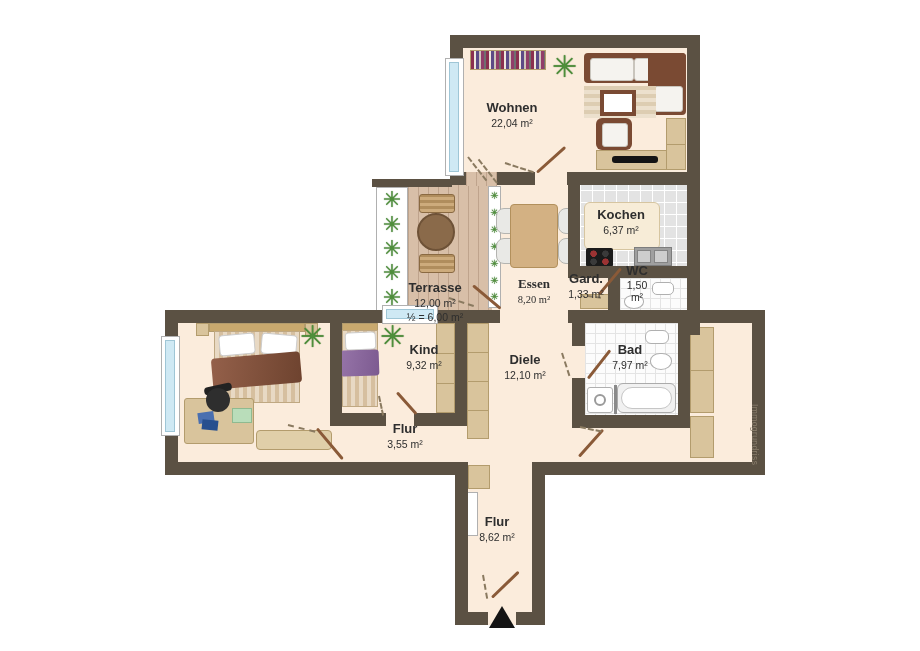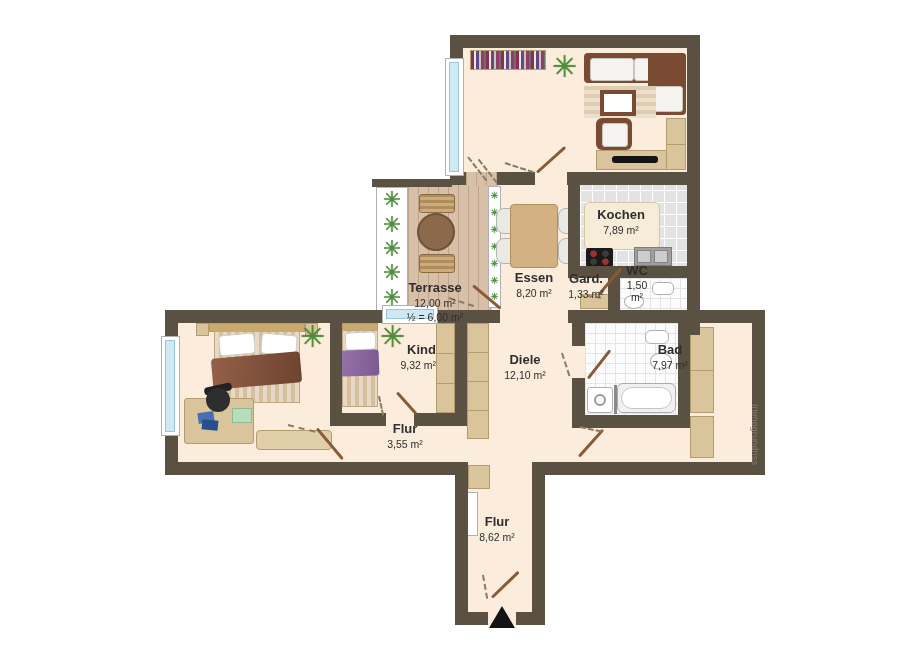--- a/index.html
+++ b/index.html
@@ -203,46 +203,50 @@
   <div class="dash" style="left:562px;top:352px;width:24px;transform:rotate(72deg);"></div>
   <div class="leaf" style="left:579px;top:455px;width:36px;transform:rotate(-48deg);"></div>
   <div class="dash" style="left:580px;top:426px;width:22px;transform:rotate(12deg);"></div>
   <div class="leaf" style="left:397px;top:391px;width:29px;transform:rotate(48deg);"></div>
   <div class="dash" style="left:379px;top:395px;width:20px;transform:rotate(78deg);"></div>
   <div class="leaf" style="left:317px;top:427px;width:40px;transform:rotate(50deg);"></div>
   <div class="dash" style="left:288px;top:424px;width:28px;transform:rotate(14deg);"></div>
   <div class="leaf" style="left:492px;top:596px;width:37px;transform:rotate(-44deg);"></div>
   <div class="dash" style="left:483px;top:574px;width:24px;transform:rotate(80deg);"></div>
 
+  <div class="lbl" style="left:462px;top:100px;width:100px;">
+    <div class="rn">Wohnen</div>
+    <div class="ra">22,04 m²</div>
+  </div>
   <div class="lbl" style="left:576px;top:207px;width:90px;">
     <div class="rn">Kochen</div>
-    <div class="ra">7,89 m²</div>
+    <div class="ra">6,37 m²</div>
   </div>
   <div class="lbl" style="left:390px;top:280px;width:90px;">
     <div class="rn">Terrasse</div>
     <div class="ra">12,00 m²</div>
     <div class="ra">½ = 6,00 m²</div>
   </div>
-  <div class="lbl" style="left:489px;top:270px;width:90px;">
+  <div class="lbl" style="left:489px;top:276px;width:90px;font-family:Liberation Serif, serif;">
     <div class="rn">Essen</div>
     <div class="ra">8,20 m²</div>
   </div>
   <div class="lbl" style="left:558px;top:271px;width:56px;">
     <div class="rn">Gard.</div>
     <div class="ra">1,33 m²</div>
   </div>
   <div class="lbl" style="left:621px;top:264px;width:32px;line-height:1.15;">
     <div class="rn">WC</div>
     <div class="ra">1,50 m²</div>
   </div>
-  <div class="lbl" style="left:585px;top:342px;width:90px;margin-left:40px;">
+  <div class="lbl" style="left:585px;top:342px;width:90px;">
     <div class="rn">Bad</div>
     <div class="ra">7,97 m²</div>
   </div>
-  <div class="lbl" style="left:346px;top:342px;width:90px;text-align:right;">
+  <div class="lbl" style="left:379px;top:342px;width:90px;">
     <div class="rn">Kind</div>
     <div class="ra">9,32 m²</div>
   </div>
   <div class="lbl" style="left:480px;top:352px;width:90px;">
     <div class="rn">Diele</div>
     <div class="ra">12,10 m²</div>
   </div>
   <div class="lbl" style="left:360px;top:421px;width:90px;">
     <div class="rn">Flur</div>
     <div class="ra">3,55 m²</div>

